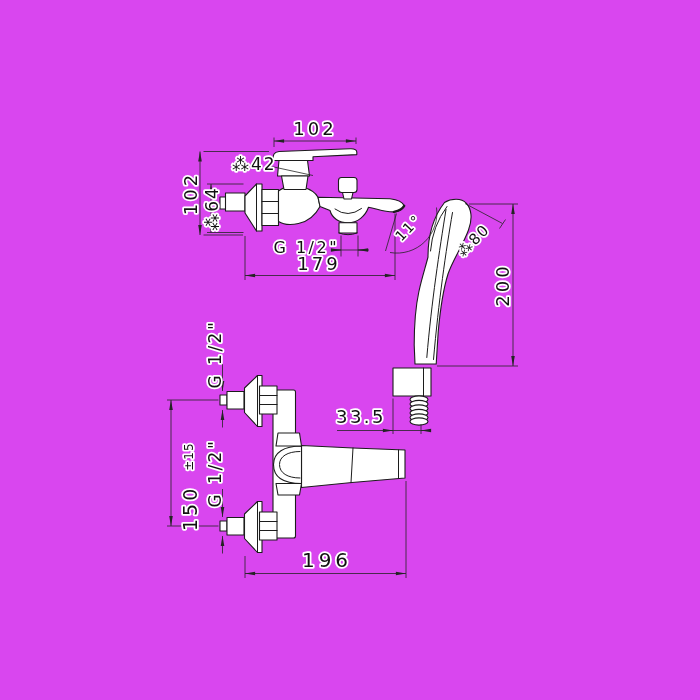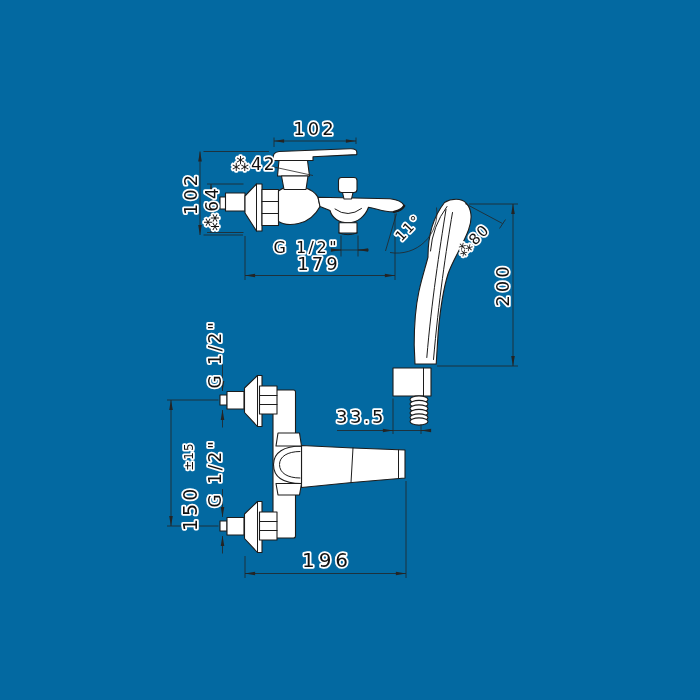--- a/index.html
+++ b/index.html
@@ -1,16 +1,16 @@
 <!DOCTYPE html>
 <html><head>
 <meta charset="utf-8">
 <style>
   html,body{margin:0;padding:0;background:#fff;}
-  #stage{width:700px;height:700px;background:#0369a1;position:relative;overflow:hidden;}
+  #stage{width:700px;height:700px;background:#d946ef;position:relative;overflow:hidden;}
   svg{display:block;}
   .part{fill:#fff;stroke:#1c1c1c;stroke-width:1.1;stroke-linejoin:round;stroke-linecap:round;}
   .pline{fill:none;stroke:#1c1c1c;stroke-width:1;stroke-linecap:round;}
   .thick{fill:none;stroke:#1c1c1c;stroke-width:2.4;stroke-linecap:round;}
   .dline{fill:none;stroke:#242424;stroke-width:0.8;stroke-linecap:butt;}
   .dim{font-family:"DejaVu Sans",sans-serif;fill:#111;paint-order:stroke fill;stroke:#fff;stroke-width:3.5px;stroke-linejoin:round;}
 </style>
 </head>
 <body>
 

